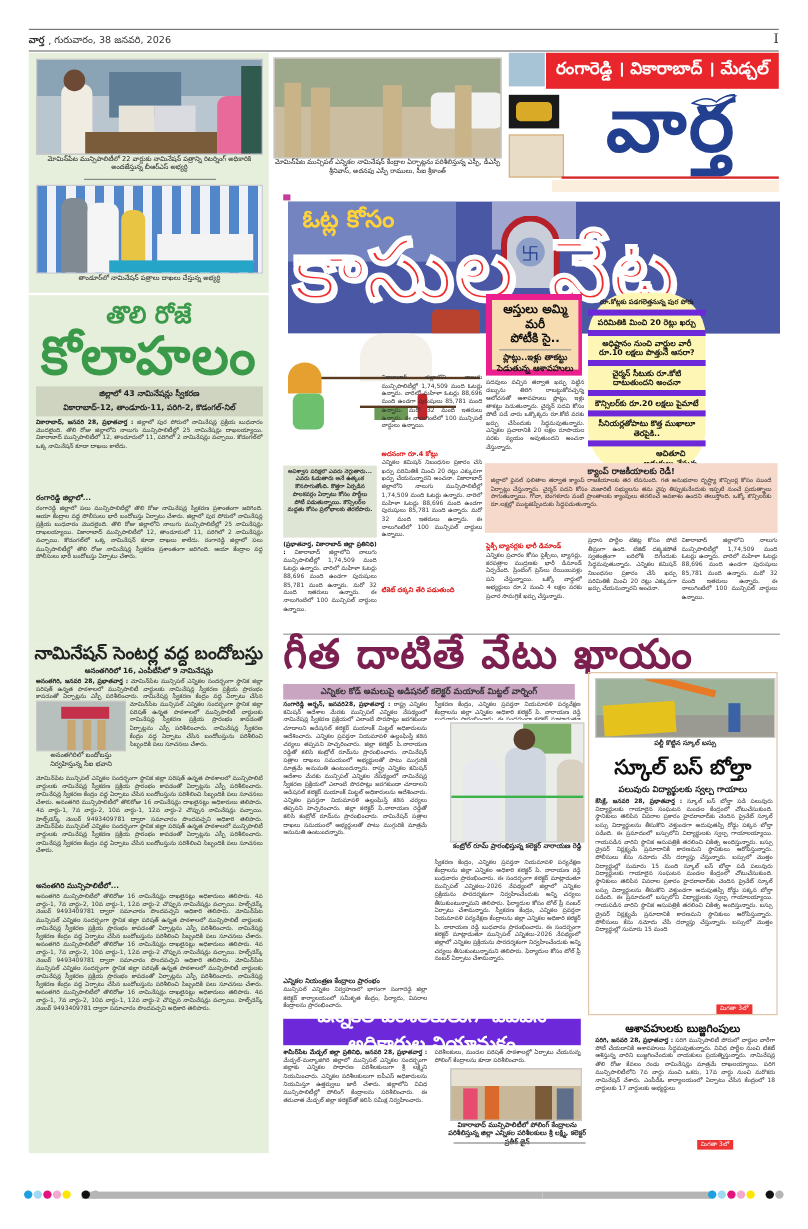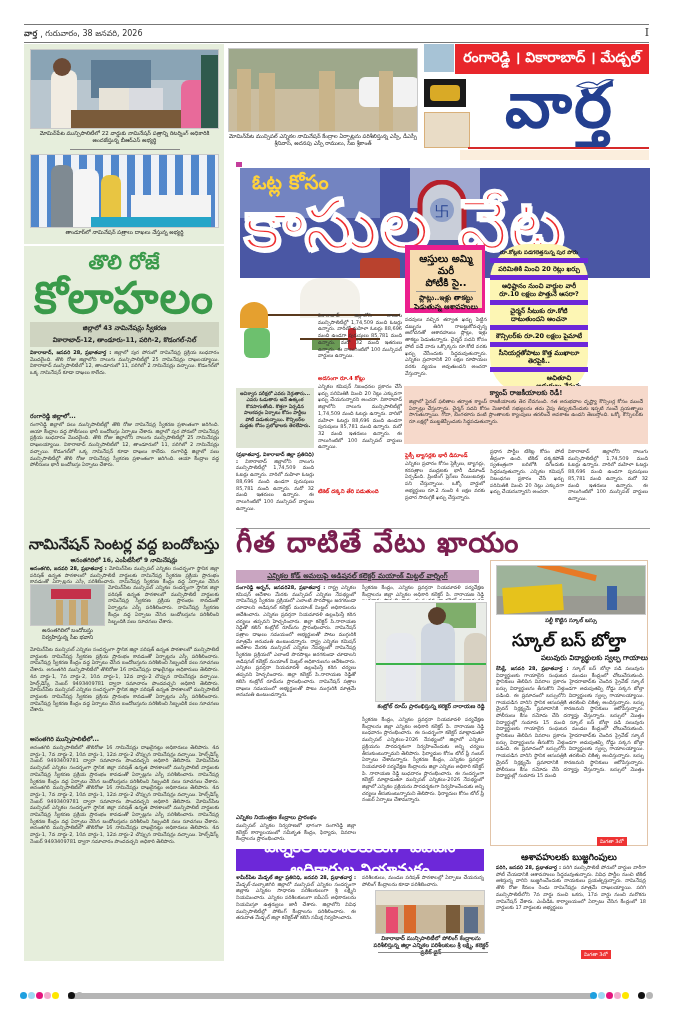--- a/index.html
+++ b/index.html
@@ -40,21 +40,21 @@
   .cartoon { background: #4a57a4; overflow: hidden; }
   .cart-small { color: #ffd23a; font-size: 20px; font-weight: bold; }
   .cart-big { color: #ee2e2f; font-size: 70px; font-weight: bold; letter-spacing: 2px; -webkit-text-stroke: 2px #fff; text-shadow: 2px 2px 0 #fff; }
   .pinkbox { background: #ec1f8e; }
   .tanbox { background: #f6dcb0; text-align: center; color: #111; font-weight: bold; }
   .yellowpanel { background: #fdf6b4; border-radius: 36px; text-align: center; }
   .yp-item { font-size: 6.5px; line-height: 8px; font-weight: bold; padding: 2px 4px; border-bottom: 5px solid #6d28d9; color:#111; }
 
   .peachbox { background: #f6d9cb; }
 
-  .purple-head { color: #7a1f4f; font-size: 28px; font-weight: bold; letter-spacing: 1px; }
+  .purple-head { color: #7a1f4f; font-size: 34px; font-weight: bold; letter-spacing: 1px; }
   .mauve-bar { background: #c9a5c1; font-size: 7px; text-align: center; font-weight: bold; padding: 2px 0; color:#333; }
 
   .magenta-bar { background: #6d28d9; color: #fff; font-size: 16px; font-weight: bold; text-align: center; display:flex; align-items:center; justify-content:center; }
 
   .col-rule { background: #9a9a9a; }
   .red-tag { background: #e33; color: #fff; font-size: 5px; padding: 1px 3px; display:inline-block; }
 
   
   .regbar { height: 6px; background: #b5b5b5; }
   .dot { width: 7px; height: 7px; border-radius: 50%; position: absolute; top: 0; }
@@ -240,21 +240,21 @@
 <div class="abs body-text" style="left:490px;top:448px;width:74px;height:77px;overflow:hidden;">
   <span>ప్రధాన పార్టీల టికెట్ల కోసం పోటీ తీవ్రంగా ఉంది. టికెట్ దక్కకపోతే స్వతంత్రంగా బరిలోకి దిగేందుకు సిద్ధమవుతున్నారు.</span> <span>ఎన్నికల కమిషన్ నిబంధనల ప్రకారం చేసే ఖర్చు పరిమితికి మించి 20 రెట్లు ఎక్కువగా ఖర్చు చేయనున్నారని అంచనా.</span>
 </div>
 <div class="abs body-text" style="left:568px;top:448px;width:80px;height:77px;overflow:hidden;">
   <span>వికారాబాద్ జిల్లాలోని నాలుగు మున్సిపాలిటీల్లో 1,74,509 మంది ఓటర్లు ఉన్నారు. వారిలో మహిళా ఓటర్లు 88,696 మంది ఉండగా పురుషులు 85,781 మంది ఉన్నారు. మరో 32 మంది ఇతరులు ఉన్నారు. ఈ నాలుగింటిలో 100 మున్సిపల్ వార్డులు ఉన్నాయి.</span>
 </div>
 
 <div class="abs col-rule" style="left:236px;top:528px;width:414px;height:1px;"></div>
 
 <div class="abs purple-head" style="left:236px;top:526px;white-space:nowrap;">గీత దాటితే వేటు ఖాయం</div>
-<div class="abs mauve-bar" style="left:236px;top:570px;width:243px;text-decoration:underline;">ఎన్నికల కోడ్ అమలుపై అడిషనల్ కలెక్టర్ మయాంక్ మిట్టల్ వార్నింగ్</div>
+<div class="abs mauve-bar" style="left:236px;top:570px;width:243px;">ఎన్నికల కోడ్ అమలుపై అడిషనల్ కలెక్టర్ మయాంక్ మిట్టల్ వార్నింగ్</div>
 <div class="abs body-text" style="left:236px;top:584px;width:120px;height:228px;overflow:hidden;">
   <span class="lead">సంగారెడ్డి అర్బన్, జనవరి28, ప్రభాతవార్త :</span>
   <span>రాష్ట్ర ఎన్నికల కమిషన్ ఆదేశాల మేరకు మున్సిపల్ ఎన్నికల నేపథ్యంలో నామినేషన్ల స్వీకరణ ప్రక్రియలో ఎలాంటి పొరపాట్లు జరగకుండా చూడాలని అడిషనల్ కలెక్టర్ మయాంక్ మిట్టల్ అధికారులను ఆదేశించారు. ఎన్నికల ప్రవర్తనా నియమావళి ఉల్లంఘిస్తే కఠిన చర్యలు తప్పవని హెచ్చరించారు. జిల్లా కలెక్టర్ పి.నారాయణ రెడ్డితో కలిసి కంట్రోల్ రూమ్‌ను ప్రారంభించారు. నామినేషన్ పత్రాల దాఖలు సమయంలో అభ్యర్థులతో పాటు ముగ్గురికి మాత్రమే అనుమతి ఉంటుందన్నారు.</span> <span>రాష్ట్ర ఎన్నికల కమిషన్ ఆదేశాల మేరకు మున్సిపల్ ఎన్నికల నేపథ్యంలో నామినేషన్ల స్వీకరణ ప్రక్రియలో ఎలాంటి పొరపాట్లు జరగకుండా చూడాలని అడిషనల్ కలెక్టర్ మయాంక్ మిట్టల్ అధికారులను ఆదేశించారు. ఎన్నికల ప్రవర్తనా నియమావళి ఉల్లంఘిస్తే కఠిన చర్యలు తప్పవని హెచ్చరించారు. జిల్లా కలెక్టర్ పి.నారాయణ రెడ్డితో కలిసి కంట్రోల్ రూమ్‌ను ప్రారంభించారు. నామినేషన్ పత్రాల దాఖలు సమయంలో అభ్యర్థులతో పాటు ముగ్గురికి మాత్రమే అనుమతి ఉంటుందన్నారు.</span>
 </div>
 <div class="abs sub-h" style="left:236px;top:814px;font-size:5.5px;">ఎన్నికల నియంత్రణ కేంద్రాలు ప్రారంభం</div>
 <div class="abs body-text" style="left:236px;top:822px;width:120px;height:20px;overflow:hidden;">మున్సిపల్ ఎన్నికల నిర్వహణలో భాగంగా సంగారెడ్డి జిల్లా కలెక్టర్ కార్యాలయంలో సమీకృత కేంద్రం, ఫిర్యాదు, వివరాల కేంద్రాలను ప్రారంభించారు.</div>
 
 <div class="abs body-text" style="left:362px;top:584px;width:122px;height:16px;overflow:hidden;">స్వీకరణ కేంద్రం, ఎన్నికల ప్రవర్తనా నియమావళి పర్యవేక్షణ కేంద్రాలను జిల్లా ఎన్నికల అధికారి కలెక్టర్ పి. నారాయణ రెడ్డి బుధవారం ప్రారంభించారు. ఈ సందర్భంగా కలెక్టర్ మాట్లాడుతూ మున్సిపల్ ఎన్నికలు-2026 నేపథ్యంలో జిల్లాలో ఎన్నికల ప్రక్రియను పారదర్శకంగా నిర్వహించేందుకు అన్ని చర్యలు తీసుకుంటున్నామని తెలిపారు. ఫిర్యాదుల కోసం టోల్ ఫ్రీ నంబర్ ఏర్పాటు చేశామన్నారు.</div>
 <div class="abs photo" style="left:375px;top:602px;width:112px;height:100px;background:#e9ece7;">
   <div class="abs" style="left:60px;top:0;width:40px;height:25px;background:#7fae6b;"></div>
@@ -271,21 +271,21 @@
 
 <div class="abs" style="left:490px;top:560px;width:158px;height:286px;border:1px solid #e2c4a8;"></div>
 <div class="abs photo" style="left:496px;top:565px;width:150px;height:50px;background:#9eb39a;">
   <div class="abs" style="left:0;top:30px;width:150px;height:20px;background:#9a9a92;"></div>
   <div class="abs" style="left:6px;top:20px;width:60px;height:26px;background:#e6c21c;transform:rotate(-4deg);"></div>
   <div class="abs" style="left:40px;top:2px;width:60px;height:6px;background:#e77a26;transform:rotate(14deg);"></div>
   <div class="abs" style="left:110px;top:20px;width:10px;height:24px;background:#3a62a5;"></div>
 </div>
 <div class="abs caption" style="left:496px;top:617px;width:150px;font-weight:bold;">పల్టీ కొట్టిన స్కూల్ బస్సు</div>
 <div class="abs" style="left:490px;top:630px;width:158px;text-align:center;font-size:17px;font-weight:bold;color:#111;">స్కూల్ బస్ బోల్తా</div>
-<div class="abs" style="left:490px;top:654px;width:158px;text-align:right;font-size:7px;font-weight:bold;">పలువురు విద్యార్థులకు స్వల్ప గాయాలు</div>
+<div class="abs" style="left:490px;top:654px;width:158px;text-align:center;font-size:7px;font-weight:bold;">పలువురు విద్యార్థులకు స్వల్ప గాయాలు</div>
 <div class="abs body-text" style="left:496px;top:665px;width:148px;height:172px;overflow:hidden;">
   <span class="lead">కేసిక్లే, జనవరి 28, ప్రభాతవార్త :</span>
   <span>స్కూల్ బస్ బోల్తా పడి పలువురు విద్యార్థులకు గాయాలైన సంఘటన మండల కేంద్రంలో చోటుచేసుకుంది. స్థానికులు తెలిపిన వివరాల ప్రకారం హైదరాబాద్‌కు చెందిన ప్రైవేట్ స్కూల్ బస్సు విద్యార్థులను తీసుకొని వెళ్తుండగా అదుపుతప్పి రోడ్డు పక్కన బోల్తా పడింది. ఈ ప్రమాదంలో బస్సులోని విద్యార్థులకు స్వల్ప గాయాలయ్యాయి. గాయపడిన వారిని స్థానిక ఆసుపత్రికి తరలించి చికిత్స అందిస్తున్నారు. బస్సు డ్రైవర్ నిర్లక్ష్యమే ప్రమాదానికి కారణమని స్థానికులు ఆరోపిస్తున్నారు. పోలీసులు కేసు నమోదు చేసి దర్యాప్తు చేస్తున్నారు. బస్సులో మొత్తం విద్యార్థుల్లో సుమారు 15 మంది</span> <span>స్కూల్ బస్ బోల్తా పడి పలువురు విద్యార్థులకు గాయాలైన సంఘటన మండల కేంద్రంలో చోటుచేసుకుంది. స్థానికులు తెలిపిన వివరాల ప్రకారం హైదరాబాద్‌కు చెందిన ప్రైవేట్ స్కూల్ బస్సు విద్యార్థులను తీసుకొని వెళ్తుండగా అదుపుతప్పి రోడ్డు పక్కన బోల్తా పడింది. ఈ ప్రమాదంలో బస్సులోని విద్యార్థులకు స్వల్ప గాయాలయ్యాయి. గాయపడిన వారిని స్థానిక ఆసుపత్రికి తరలించి చికిత్స అందిస్తున్నారు. బస్సు డ్రైవర్ నిర్లక్ష్యమే ప్రమాదానికి కారణమని స్థానికులు ఆరోపిస్తున్నారు. పోలీసులు కేసు నమోదు చేసి దర్యాప్తు చేస్తున్నారు. బస్సులో మొత్తం విద్యార్థుల్లో సుమారు 15 మంది</span>
 </div>
 <div class="abs red-tag" style="left:597px;top:837px;">మిగతా 3లో</div>
 
 <div class="abs magenta-bar" style="left:236px;top:849px;width:248px;height:22px;">ఎన్నికల పరిశీలకులుగా ఐపీఎస్ అధికారుల నియామకం</div>
 <div class="abs body-text" style="left:236px;top:874px;width:120px;height:86px;overflow:hidden;">
   <span class="lead">శామీర్‌పేట మేడ్చల్ జిల్లా ప్రతినిధి, జనవరి 28, ప్రభాతవార్త :</span>
   <span>మేడ్చల్-మల్కాజిగిరి జిల్లాలో మున్సిపల్ ఎన్నికల సందర్భంగా జిల్లాకు ఎన్నికల సాధారణ పరిశీలకులుగా శ్రీ లక్ష్మిని నియమించారు. ఎన్నికల పరిశీలకులుగా ఐపీఎస్ అధికారులను నియమిస్తూ ఉత్తర్వులు జారీ చేశారు. జిల్లాలోని వివిధ మున్సిపాలిటీల్లో పోలింగ్ కేంద్రాలను పరిశీలించారు. ఈ తరువాత మేడ్చల్ జిల్లా కలెక్టర్‌తో కలిసి సమీక్ష నిర్వహించారు.</span>

